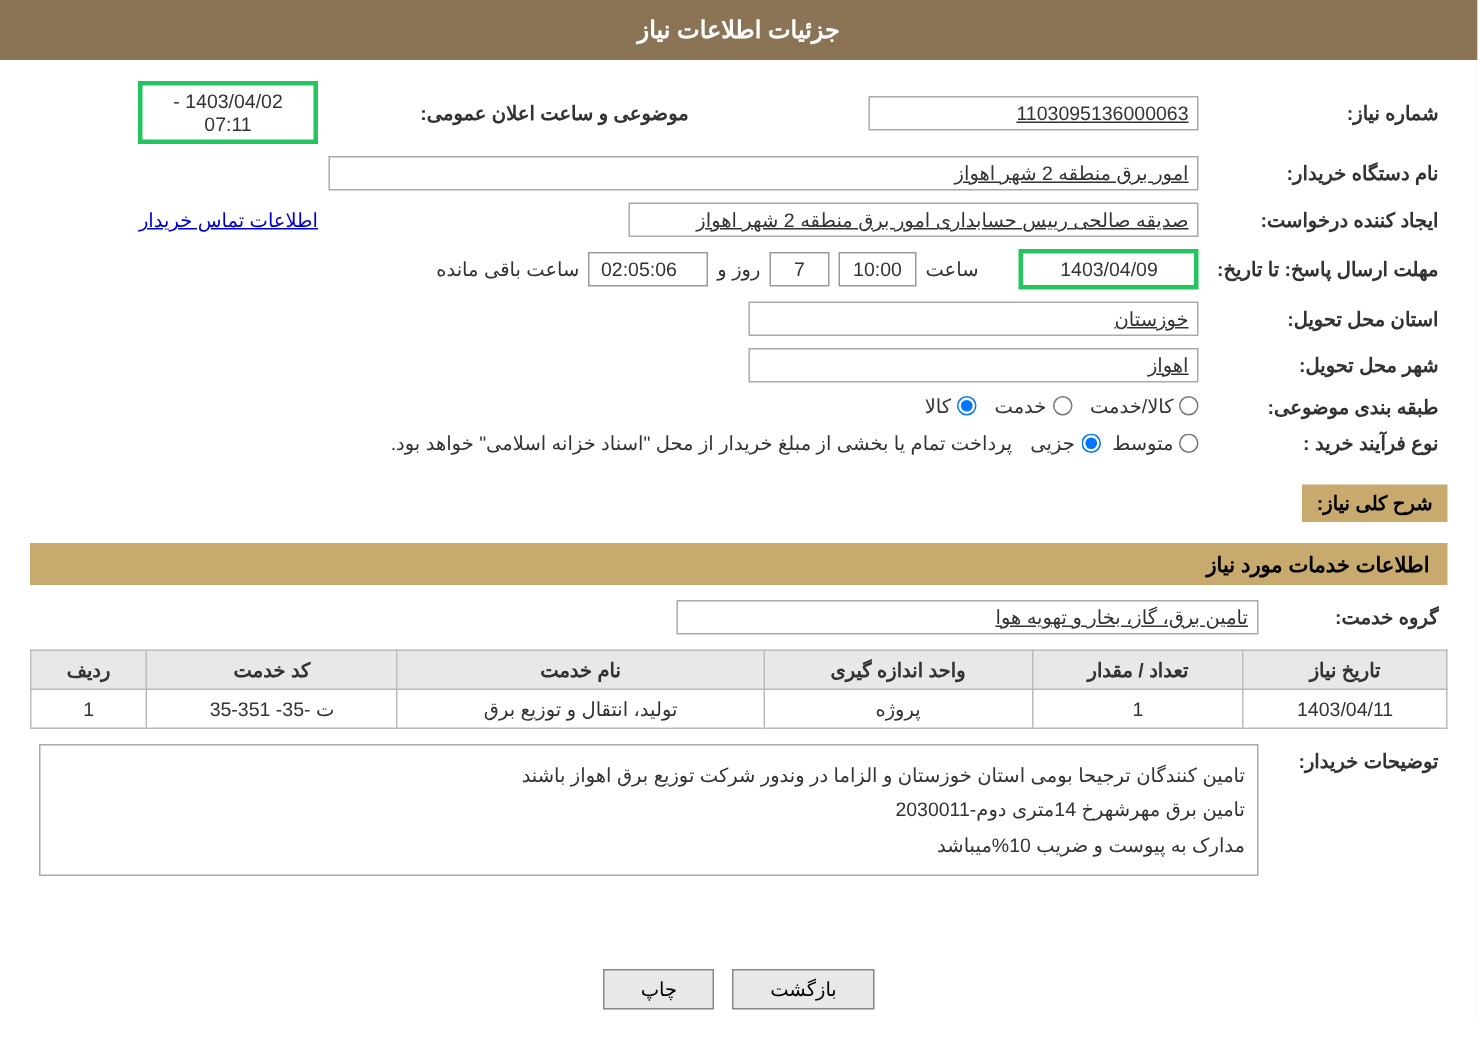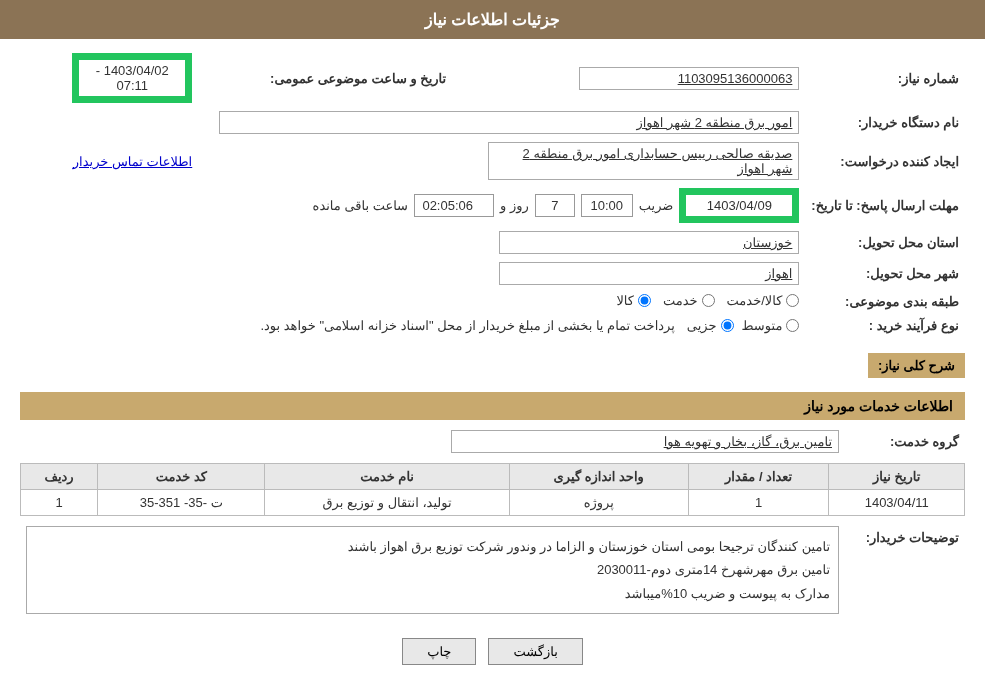--- a/index.html
+++ b/index.html
@@ -57,26 +57,27 @@
     }
     .input-wide {
       width: 300px;
     }
     .blue-link {
       color: #0000cc;
       text-decoration: underline;
       cursor: pointer;
     }
     .date-field {
-      border: 7px solid #22c55e;
+      border: 3px solid #22c55e;
       background: #fff;
       padding: 3px 6px;
       width: 120px;
       display: inline-block;
       text-align: center;
+      margin-left: 21px;
     }
     .time-field {
       border: 1px solid #999;
       background: #fff;
       padding: 3px 6px;
       width: 52px;
       display: inline-block;
       text-align: center;
     }
     .small-field {
@@ -162,20 +163,21 @@
       justify-content: center;
       gap: 12px;
       padding: 12px 0;
     }
     .btn {
       padding: 5px 24px;
       border: 1px solid #888;
       cursor: pointer;
       font-size: 13px;
       font-family: Tahoma, Arial, sans-serif;
+      margin-top: 38px;
     }
     .btn-print {
       background: #e8e8e8;
     }
     .btn-back {
       background: #e8e8e8;
     }
     .row-flex {
       display: flex;
       align-items: center;
@@ -193,49 +195,49 @@
 
     <table class="info-table">
 
       <tbody>
           <tr>
         <td class="label-cell">شماره نیاز:</td>
         <td class="value-cell">
           <span class="input-box" style="width:220px;">1103095136000063</span>
         </td>
         <td style="width:40px;"></td>
-        <td class="label-cell" style="width:auto;">تاریخ و ساعت موضوعی عمومی:</td>
+        <td class="label-cell" style="width:auto;">موضوعی و ساعت اعلان عمومی:</td>
         <td class="value-cell">
           <span class="date-field">1403/04/02 - 07:11</span>
         </td>
       </tr>
 
       <tr>
         <td class="label-cell">نام دستگاه خریدار:</td>
         <td colspan="4" class="value-cell">
           <span class="input-box input-wide" style="width:580px;">امور برق منطقه 2 شهر اهواز</span>
         </td>
       </tr>
 
       <tr>
         <td class="label-cell">ایجاد کننده درخواست:</td>
         <td colspan="3" class="value-cell">
-          <span class="input-box" style="width:311px;">صدیقه صالحی رییس حسابداری امور برق منطقه 2 شهر اهواز</span>
+          <span class="input-box" style="width:380px;">صدیقه صالحی رییس حسابداری امور برق منطقه 2 شهر اهواز</span>
         </td>
         <td>
           <span class="blue-link">اطلاعات تماس خریدار</span>
         </td>
       </tr>
 
       <tr>
         <td class="label-cell">مهلت ارسال پاسخ: تا تاریخ:</td>
         <td colspan="4" class="value-cell">
           <div class="row-flex">
             <span class="date-field">1403/04/09</span>
-            <span>ضریب</span>
+            <span>ساعت</span>
             <span class="time-field">10:00</span>
             <span class="small-field">7</span>
             <span>روز و</span>
             <span class="duration-field">02:05:06</span>
             <span>ساعت باقی مانده</span>
           </div>
         </td>
       </tr>
 
       <tr>

